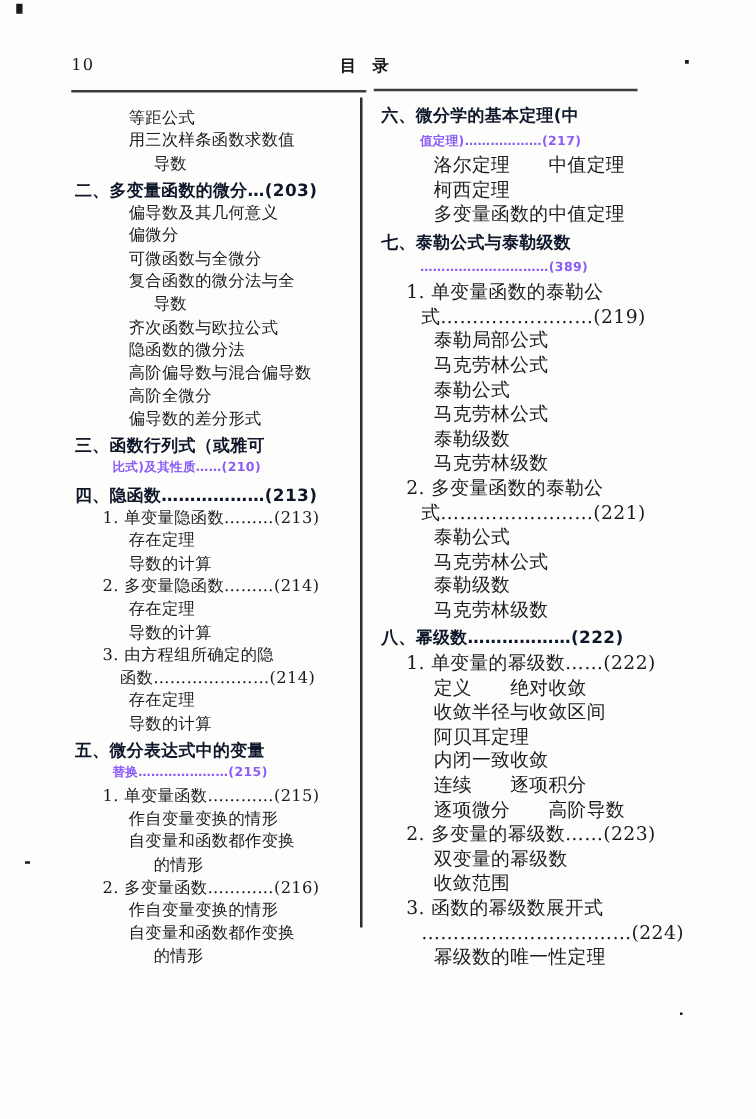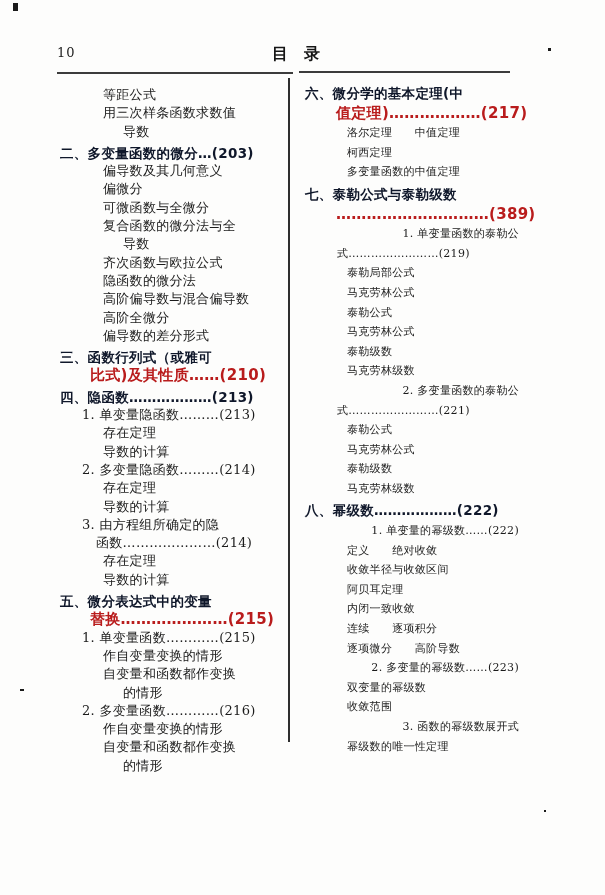--- a/index.html
+++ b/index.html
@@ -15,21 +15,21 @@
     width: 605px; height: 674px;
     background: #fdfdfc;
   }
   .page-number {
     position: absolute; left: 57px; top: 45px;
     font-size: 13px; letter-spacing: 1px;
     font-family: "DejaVu Serif", "Liberation Serif", serif;
   }
   .page-title {
     position: absolute; left: 272px; top: 44px;
-    font-size: 16px; font-weight: bold;
+    font-size: 13px; font-weight: bold;
     font-family: "DejaVu Sans", "Liberation Sans", sans-serif;
     color: #161616;
   }
   .rule-left {
     position: absolute; left: 57px; top: 72px;
     width: 236px; height: 2px; background: #3c3c3c;
   }
   .rule-right {
     position: absolute; left: 299px; top: 71px;
     width: 211px; height: 2px; background: #3c3c3c;
@@ -42,42 +42,42 @@
     position: absolute;
     white-space: nowrap;
   }
   .col-left  { left: 60px;  top: 86px; width: 229px; }
   .col-right { left: 305px; top: 84px; width: 214px; }
   .line {
     white-space: pre;
     letter-spacing: 0.3px;
   }
   .col-left  .line { height: 18.3px; line-height: 18.3px; font-size: 13px; }
-  .col-right .line { height: 19.6px; line-height: 19.6px; font-size: 11px; }
+  .col-right .line { height: 19.6px; line-height: 19.6px; font-size: 15px; }
   .line.section {
     font-family: "DejaVu Sans", "Liberation Sans", sans-serif;
     font-weight: bold; font-size: 13.5px; color: #0f172a;
     margin-top: 3px;
   }
   .line.section-cont {
     font-family: "DejaVu Sans", "Liberation Sans", sans-serif;
-    font-weight: bold; font-size: 15px; color: #b91c1c;
+    font-weight: bold; font-size: 10px; color: #8b5cf6;
   }
   .line:first-child { margin-top: 0; }
   
   .col-left .section        { padding-left: 0; }
   .col-left .section-cont   { padding-left: 30px; }
   .col-left .numbered       { padding-left: 22px; }
   .col-left .numbered-cont  { padding-left: 36px; }
   .col-left .sub            { padding-left: 43px; }
   .col-left .sub2           { padding-left: 63px; }
   
   .col-right .section       { padding-left: 0; }
   .col-right .section-cont  { padding-left: 31px; }
-  .col-right .numbered      { padding-left: 20px; text-align: right; }
+  .col-right .numbered      { padding-left: 20px; }
   .col-right .numbered-cont { padding-left: 32px; }
   .col-right .sub           { padding-left: 42px; }
   
   .speck { position: absolute; background: #1a1a1a; }
   .speck-a { left: 13px;  top: 3px;   width: 5px; height: 8px; }
   .speck-b { left: 548px; top: 48px;  width: 3px; height: 3px; }
   .speck-c { left: 20px;  top: 689px; width: 4px; height: 2px; }
   .speck-d { left: 544px; top: 810px; width: 2px; height: 2px; }
 </style>
 </head>
@@ -163,16 +163,17 @@
       <div class="line sub">定义　　绝对收敛</div>
       <div class="line sub">收敛半径与收敛区间</div>
       <div class="line sub">阿贝耳定理</div>
       <div class="line sub">内闭一致收敛</div>
       <div class="line sub">连续　　逐项积分</div>
       <div class="line sub">逐项微分　　高阶导数</div>
       <div class="line numbered">2. 多变量的幂级数……(223)</div>
       <div class="line sub">双变量的幂级数</div>
       <div class="line sub">收敛范围</div>
       <div class="line numbered">3. 函数的幂级数展开式</div>
+      <div class="line numbered-cont">……………………………(224)</div>
       <div class="line sub">幂级数的唯一性定理</div>
     </div>
 
 </div>
 
 </body></html>

